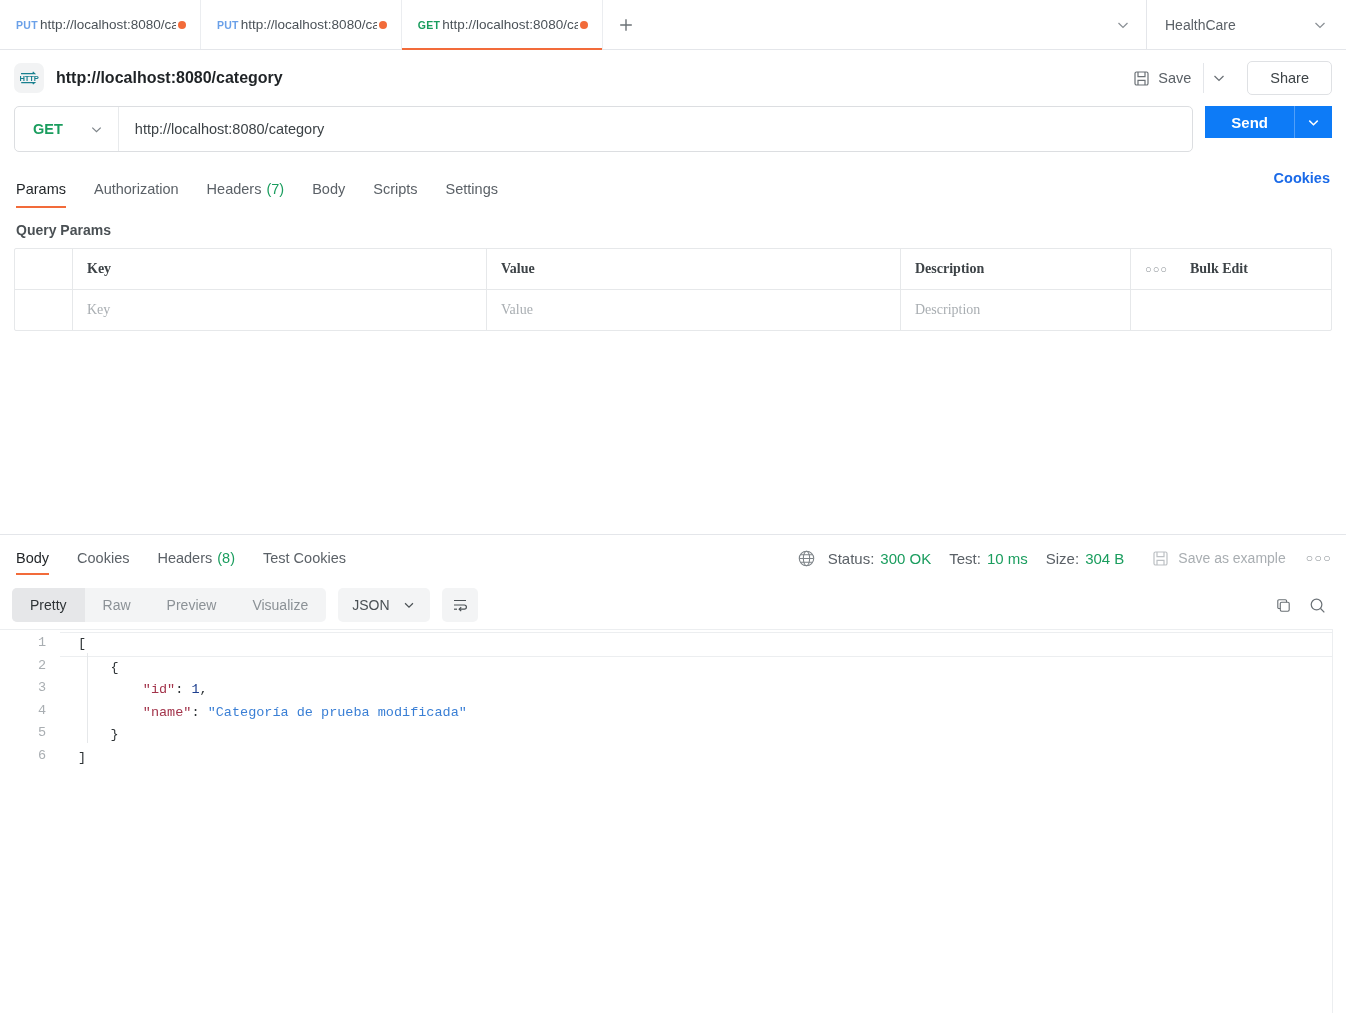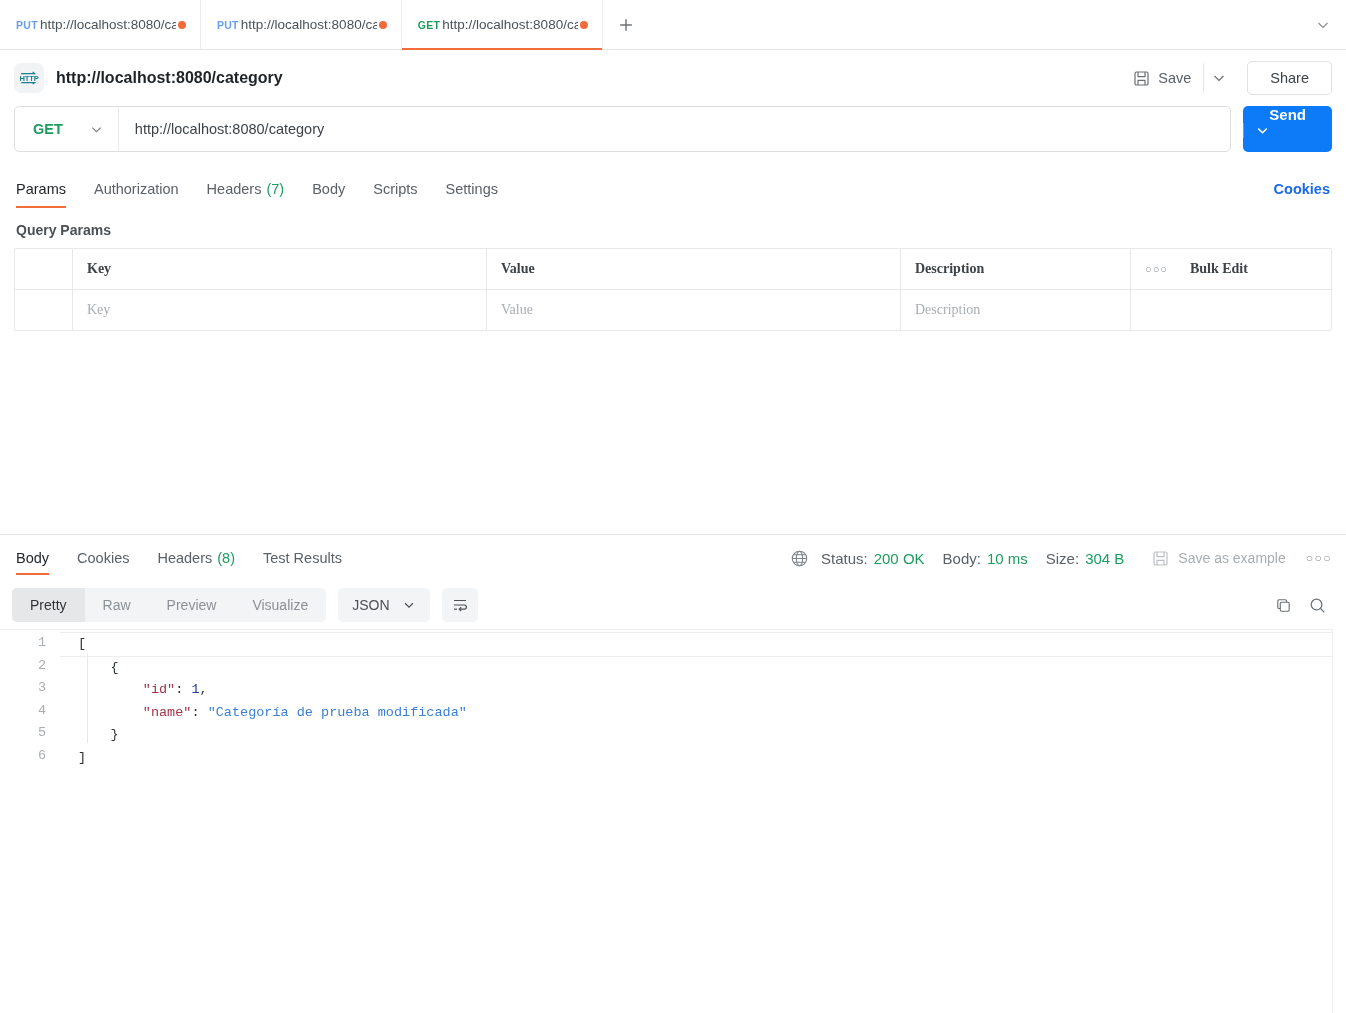--- a/index.html
+++ b/index.html
@@ -110,34 +110,34 @@
     border-right: 1px solid #e8eaec;
   }
   .method-sel .mtxt { font-size: 14.5px; font-weight: 700; color: #1a9d5e; }
   .method-sel .mcar { color: #7d8388; }
   .url-input {
     flex: 1 1 auto; display: flex; align-items: center;
     padding: 0 16px; font-size: 14.5px; color: #3d4347;
   }
   .send-wrap {
     margin-left: 12px; display: flex; align-items: stretch;
-    background: #0d7bf7; border-radius: 5px; height: 46px; cursor: pointer; flex-direction: column;
+    background: #0d7bf7; border-radius: 0; height: 32px; cursor: pointer;
   }
   .send-btn {
     display: flex; align-items: center; justify-content: center;
     padding: 0 26px; color: #fff; font-size: 15px; font-weight: 700;
   }
   .send-caret {
     display: flex; align-items: center; justify-content: center;
     width: 38px; color: #fff; border-left: 1px solid rgba(255,255,255,.28);
   }
 
   
   .reqtabs {
-    display: flex; align-items: center;
+    display: flex; align-items: flex-start;
     padding: 0 14px; height: 38px; margin-top: 6px;
   }
   .rtab {
     position: relative; padding: 0 14px; height: 38px;
     display: flex; align-items: center;
     font-size: 14.5px; color: #5b6167; cursor: pointer;
   }
   .rtab:first-child { padding-left: 2px; }
   .rtab.active { color: #1f2326; }
   .rtab.active::after {
@@ -304,20 +304,28 @@
       <svg width="18" height="18" viewBox="0 0 18 18" fill="none" stroke="currentColor" stroke-width="1.4">
         <path d="M9 3.2v11.6M3.2 9h11.6"></path>
       </svg>
     </div>
   </div>
   <div class="tabbar-spacer"></div>
   <div class="tabbar-chevron">
     <svg width="16" height="16" viewBox="0 0 16 16" fill="none" stroke="currentColor" stroke-width="1.3">
       <path d="M3.5 6L8 10.4 12.5 6"></path>
     </svg>
+  </div>
+  <div class="workspace">
+    <span class="wname">HealthCare</span>
+    <span style="color:#8b9196">
+      <svg width="16" height="16" viewBox="0 0 16 16" fill="none" stroke="currentColor" stroke-width="1.3">
+        <path d="M3.5 6L8 10.4 12.5 6"></path>
+      </svg>
+    </span>
   </div>
 </div>
 
 <div class="req-header">
   <div class="http-badge">
     <svg width="22" height="22" viewBox="0 0 22 22">
       <path d="M3 6.5h13.5l-1.8-1.6M3.2 15.5h13.4l-1.8 1.6" fill="none" stroke="#18808f" stroke-width="1.25"></path>
       <text x="11" y="13.6" text-anchor="middle" font-family="Liberation Sans, sans-serif" font-size="7.6" font-weight="700" fill="#18808f" letter-spacing="-0.2">HTTP</text>
     </svg>
   </div>
@@ -419,40 +427,40 @@
           <span>Body</span>
         </div>
         <div class="restab">
           <span>Cookies</span>
         </div>
         <div class="restab">
           <span>Headers</span>
           <span class="cnt">(8)</span>
         </div>
         <div class="restab">
-          <span>Test Results</span>
+          <span>Test Cookies</span>
         </div>
       </div>
     <div class="resp-head-spacer"></div>
 
     <div class="globe-icon">
       <svg width="19" height="19" viewBox="0 0 20 20" fill="none" stroke="currentColor" stroke-width="1.15">
         <circle cx="10" cy="10" r="7.6"></circle>
         <ellipse cx="10" cy="10" rx="3.3" ry="7.6"></ellipse>
         <path d="M2.6 10h14.8M3.8 6h12.4M3.8 14h12.4"></path>
       </svg>
     </div>
 
     <div class="meta-group">
       <div class="meta">
         <span>Status:</span>
-        <span class="mval">200 OK</span>
+        <span class="mval">300 OK</span>
       </div>
       <div class="meta">
-        <span>Body:</span>
+        <span>Test:</span>
         <span class="mval">10 ms</span>
       </div>
       <div class="meta">
         <span>Size:</span>
         <span class="mval">304 B</span>
       </div>
     </div>
 
     <div class="save-example">
       <span>

